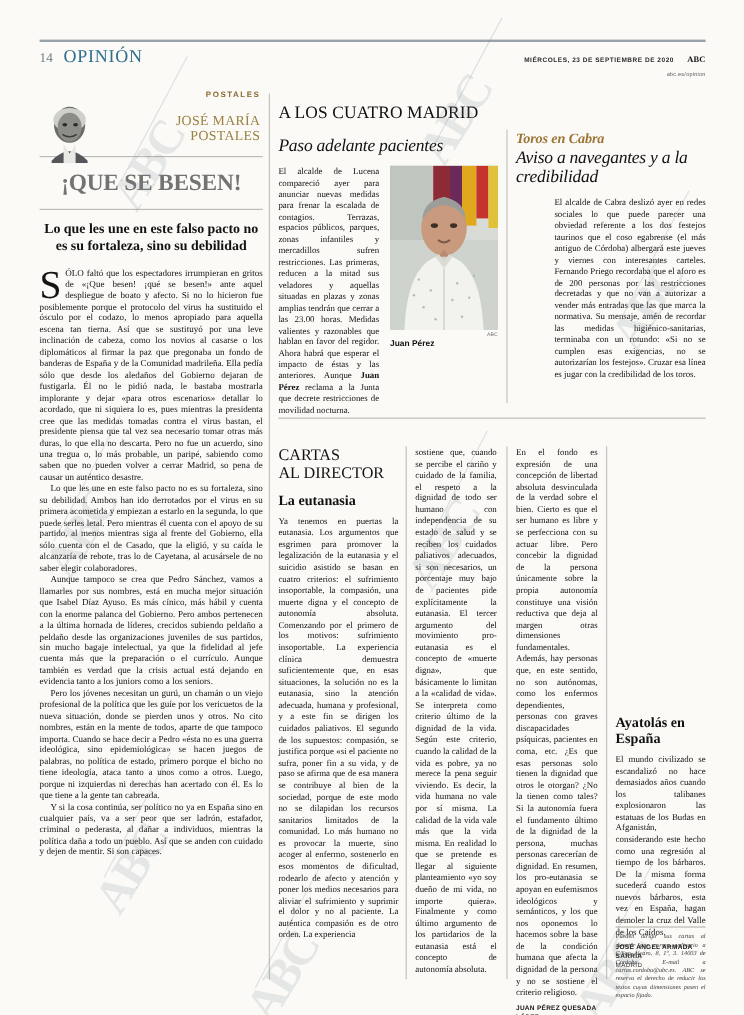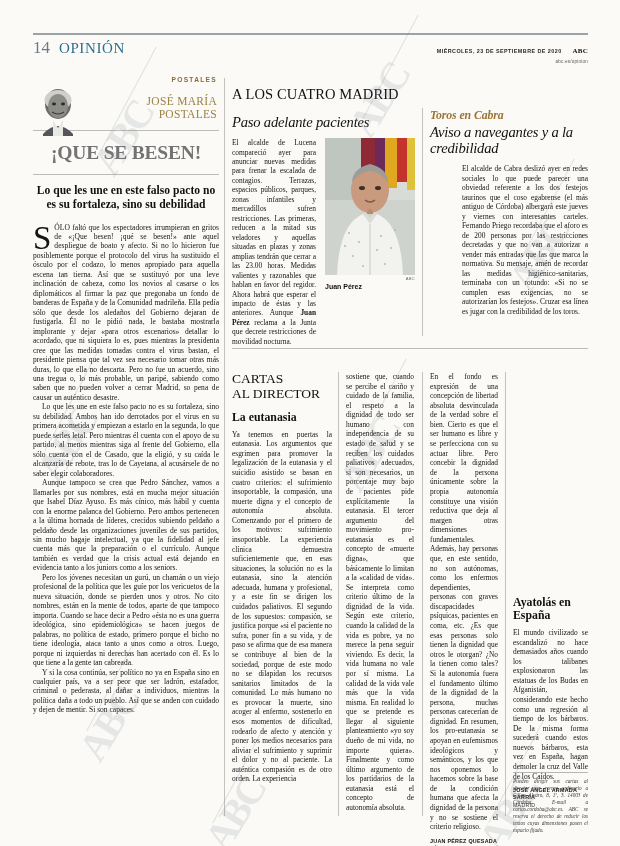--- a/index.html
+++ b/index.html
@@ -42,21 +42,21 @@
   .rule-top {
     position: absolute; left: 33px; top: 33px; width: 555px;
     height: 2px; background: #9aa3a8;
   }
 
   .masthead {
     position: absolute; left: 33px; top: 38px; width: 555px;
     display: flex; align-items: baseline; justify-content: space-between;
   }
   .folio {
-    font-size: 17px; color: #6d7b84; font-family: "Liberation Serif", serif;
+    font-size: 11px; color: #6d7b84; font-family: "Liberation Serif", serif;
     margin-right: 9px;
   }
   .section-name {
     font-size: 15px; color: #2f6f8f; letter-spacing: .6px;
     font-family: "Liberation Serif", serif;
   }
   .mast-left { display: flex; align-items: baseline; }
   .mast-right { text-align: right; line-height: 1.25; }
   .mast-date {
     font-size: 5.4px; letter-spacing: .45px; color: #2a2a2a;

